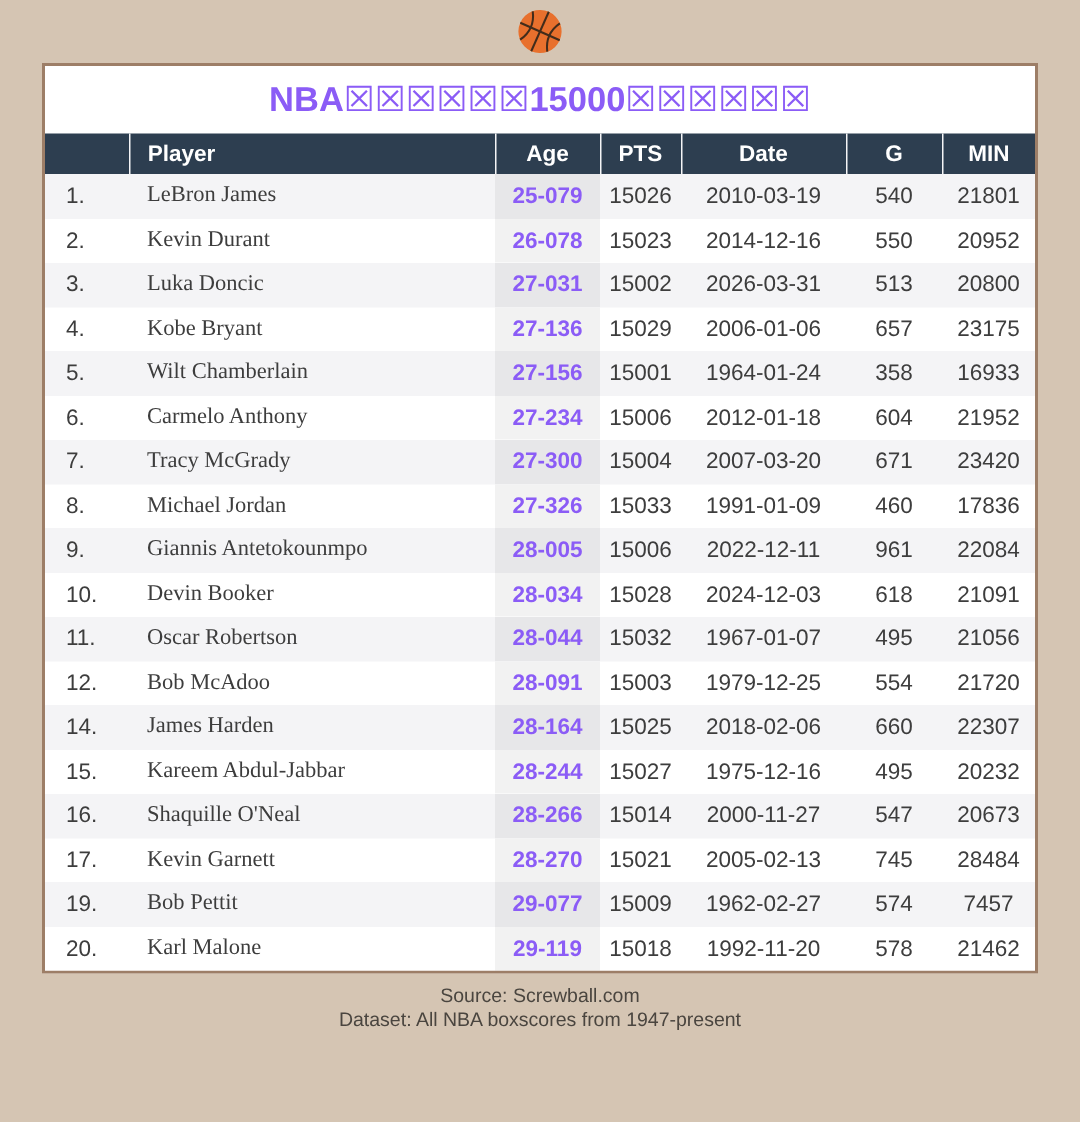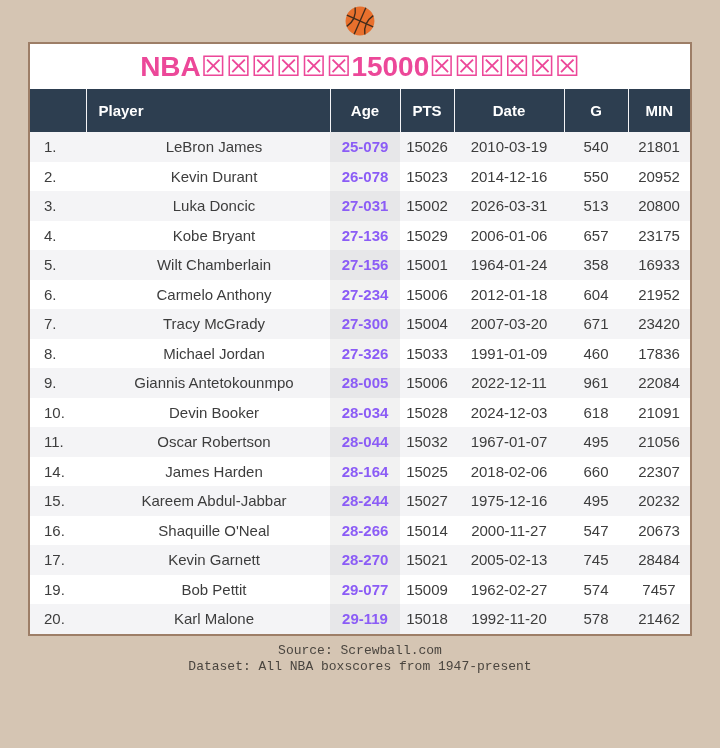--- a/index.html
+++ b/index.html
@@ -12,52 +12,52 @@
   .ball-wrap{height:42px;display:flex;align-items:flex-start;justify-content:center;padding-top:3px;box-sizing:border-box;}
   .card{
     margin:0 28px;
     background:#ffffff;
     border:2px solid #9d7e67;
     box-sizing:border-box;
   }
   .title{
     height:45px;line-height:45px;
     text-align:center;
-    font-size:28px;font-weight:bold;color:#ec4899;
+    font-size:23px;font-weight:bold;color:#8b5cf6;
     white-space:nowrap;overflow:hidden;
   }
   table{width:100%;border-collapse:collapse;table-layout:fixed;}
   col.c-rank{width:56px;}
   col.c-player{width:244px;}
   col.c-age{width:70px;}
   col.c-pts{width:54px;}
   col.c-date{width:110px;}
   col.c-g{width:64px;}
   thead th{
     background:#2d3e50;color:#ffffff;
     font-size:15px;font-weight:bold;
-    height:43px;padding:0;
+    height:27px;padding:0;
     border-left:1px solid #f4f4f6;
   }
   thead th:first-child{border-left:none;}
   thead th.al{text-align:left;padding-left:12px;}
   tbody td{
     height:29.5px;padding:0;
     font-size:15px;color:#3d3d3d;
     text-align:center;white-space:nowrap;
     overflow:hidden;
   }
   tbody tr:nth-child(odd){background:#f4f4f6;}
   tbody tr:nth-child(even){background:#ffffff;}
   td.rank{text-align:left;padding-left:14px;width:56px;}
-  td.player{text-align:center;padding-left:12px;}
+  td.player{text-align:left;padding-left:12px;font-family:Liberation Serif, serif;}
   td.age{font-weight:bold;color:#8b5cf6;background:rgba(0,0,0,0.05);}
   .footer{
     margin-top:7px;text-align:center;
-    font-size:13px;color:#4a453f;line-height:1.25;font-family:Liberation Mono, monospace;
+    font-size:13px;color:#4a453f;line-height:1.25;
   }
 </style>
 </head>
 <body>
 
 <div class="ball-wrap">
   <svg width="36" height="36" viewBox="0 0 40 40" aria-hidden="true">
     <g transform="rotate(24 20 20)">
       <circle cx="20" cy="20" r="16" fill="#e8702d"></circle>
       <path d="M20 4 V36" stroke="#422c1b" stroke-width="1.5" fill="none"></path>
@@ -186,20 +186,29 @@
         <tr>
     <td class="rank">11.</td>
     <td class="player">Oscar Robertson</td>
     <td class="age">28-044</td>
     <td class="pts">15032</td>
     <td class="date">1967-01-07</td>
     <td class="g">495</td>
     <td class="min">21056</td>
   </tr>
         <tr>
+    <td class="rank">12.</td>
+    <td class="player">Bob McAdoo</td>
+    <td class="age">28-091</td>
+    <td class="pts">15003</td>
+    <td class="date">1979-12-25</td>
+    <td class="g">554</td>
+    <td class="min">21720</td>
+  </tr>
+        <tr>
     <td class="rank">14.</td>
     <td class="player">James Harden</td>
     <td class="age">28-164</td>
     <td class="pts">15025</td>
     <td class="date">2018-02-06</td>
     <td class="g">660</td>
     <td class="min">22307</td>
   </tr>
         <tr>
     <td class="rank">15.</td>

